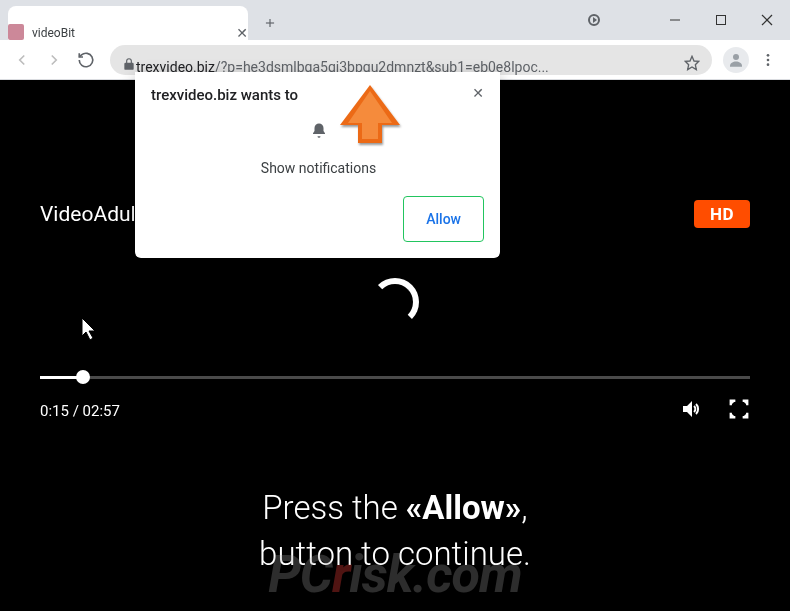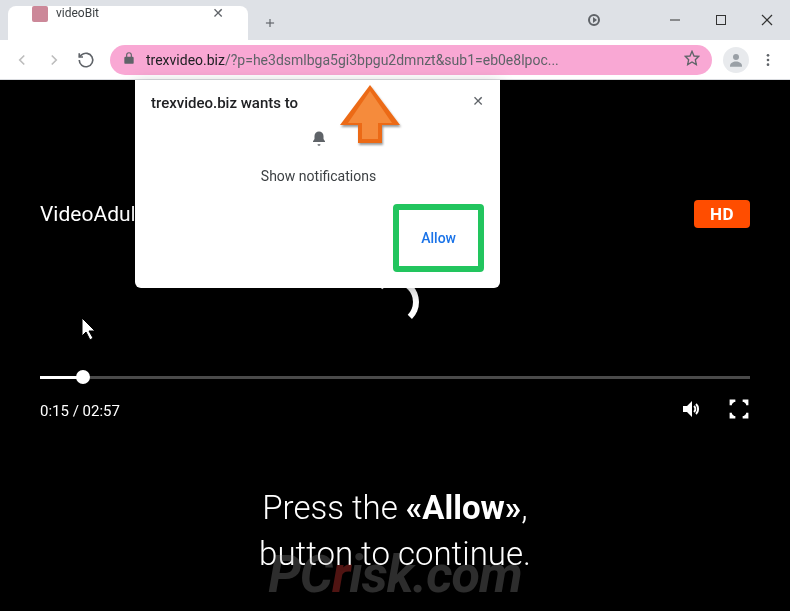--- a/index.html
+++ b/index.html
@@ -5,31 +5,31 @@
 * { margin: 0; padding: 0; box-sizing: border-box; font-family: -apple-system, BlinkMacSystemFont, "Segoe UI", Roboto, Arial, sans-serif; }
 body { width: 790px; height: 611px; background: #fff; overflow: hidden; position: relative; }
 
 
 .window-controls { position: absolute; top: 0; right: 0; height: 40px; display: flex; align-items: center; z-index: 10; }
 .window-btn { width: 46px; height: 40px; display: flex; align-items: center; justify-content: center; color: #333; }
 .window-btn svg { width: 12px; height: 12px; }
 
 
 .tabbar { height: 40px; background: #dee1e6; display: flex; align-items: flex-end; padding-left: 8px; }
-.tab { height: 34px; background: #fff; border-radius: 8px 8px 0 0; padding: 0 24px; display: flex; align-items: flex-start; gap: 8px; min-width: 240px; position: relative; }
+.tab { height: 34px; background: #fff; border-radius: 8px 8px 0 0; padding: 0 0; display: flex; align-items: flex-end; gap: 8px; min-width: 240px; position: relative; }
 .tab .favicon { width: 16px; height: 16px; background: #c89; border-radius: 2px; }
 .tab .title { font-size: 12px; color: #3c4043; flex: 1; }
 .tab .tab-close { color: #5f6368; font-size: 14px; line-height: 1; }
 .newtab { width: 28px; height: 28px; margin-left: 8px; display: flex; align-items: center; justify-content: center; color: #5f6368; border-radius: 50%; margin-bottom: 3px;}
 
 
 .toolbar { height: 40px; background: #fff; display: flex; align-items: center; padding: 0 8px; gap: 4px; border-bottom: 1px solid #dadce0; }
 .nav-btn { width: 28px; height: 28px; border-radius: 50%; display: flex; align-items: center; justify-content: center; color: #bdbdbd; }
 .nav-btn.enabled { color: #5f6368; }
-.omnibox { flex: 1; height: 30px; background: #f9a8d4; border-radius: 15px; display: flex; align-items: center; padding: 0 12px; gap: 10px; margin: 0 6px; }
+.omnibox { flex: 1; height: 30px; background: #e5e5e5; border-radius: 15px; display: flex; align-items: flex-end; padding: 0 12px; margin: 0 6px; }
 .lock { color: #5f6368; }
 .url { font-size: 14px; color: #202124; white-space: nowrap; overflow: hidden; text-overflow: ellipsis; flex: 1; }
 .url .domain { color: #202124; }
 .url .rest { color: #5f6368; }
 .star { color: #5f6368; }
 .toolbar-icon { width: 28px; height: 28px; display: flex; align-items: center; justify-content: center; color: #5f6368; }
 .avatar { width: 26px; height: 26px; border-radius: 50%; background: #e8eaed; display:flex; align-items:center; justify-content:center;}
 
 
 .content { position: absolute; top: 80px; left: 0; right: 0; bottom: 0; background: #000; color: #fff; padding: 0 40px; }
@@ -48,29 +48,29 @@
 
 .controls-row { display: flex; justify-content: space-between; align-items: center; margin-top: 18px; font-size: 15px; }
 .time { }
 .right-controls { display: flex; gap: 24px; align-items: center; }
 .right-controls svg { fill: #fff; }
 
 .message { text-align: center; margin-top: 60px; font-size: 33px; font-weight: 300; line-height: 1.4; }
 .message b { font-weight: 700; }
 
 
-.perm-popup { position: absolute; top: 80px; left: 135px; width: 365px; background: #fff; border-radius: 0 0 6px 6px; box-shadow: 0 4px 16px rgba(0,0,0,0.25); z-index: 50; padding: 14px 16px 16px 16px; color: #202124; }
+.perm-popup { position: absolute; top: 72px; left: 135px; width: 365px; background: #fff; border-radius: 0 0 6px 6px; box-shadow: 0 4px 16px rgba(0,0,0,0.25); z-index: 50; padding: 14px 16px 16px 16px; color: #202124; }
 .perm-top { display: flex; justify-content: space-between; align-items: flex-start; }
 .perm-title { font-size: 15px; font-weight: 500; }
 .perm-close { color: #5f6368; font-size: 14px; line-height: 1; }
 .perm-row { display: flex; align-items: center; gap: 16px; margin-top: 18px; padding-left: 2px; flex-direction: column;}
 .perm-bell { color: #5f6368; }
 .perm-label { font-size: 14px; color: #3c4043; }
 .perm-actions { display: flex; justify-content: flex-end; gap: 12px; margin-top: 20px; }
-.perm-btn { border: 6px solid #22c55e; background: #fff; color: #1a73e8; padding: 20px 22px; border-radius: 4px; font-size: 14px; font-weight: 500; }
+.perm-btn { border: 1px solid #22c55e; background: #fff; color: #1a73e8; padding: 14px 22px; border-radius: 4px; font-size: 14px; font-weight: 500; }
 
 
 .pointer-arrow { position: absolute; top: 85px; left: 330px; z-index: 60; }
 
 
 .cursor { position: absolute; top: 318px; left: 82px; z-index: 70; }
 
 
 .watermark { position: absolute; bottom: 6px; left: 50%; transform: translateX(-50%); font-size: 52px; font-weight: 700; font-style: italic; color: rgba(160,160,160,0.28); letter-spacing: -1px; pointer-events: none; z-index: 80; white-space: nowrap; }
 .watermark .r { color: rgba(229,57,53,0.35); }

